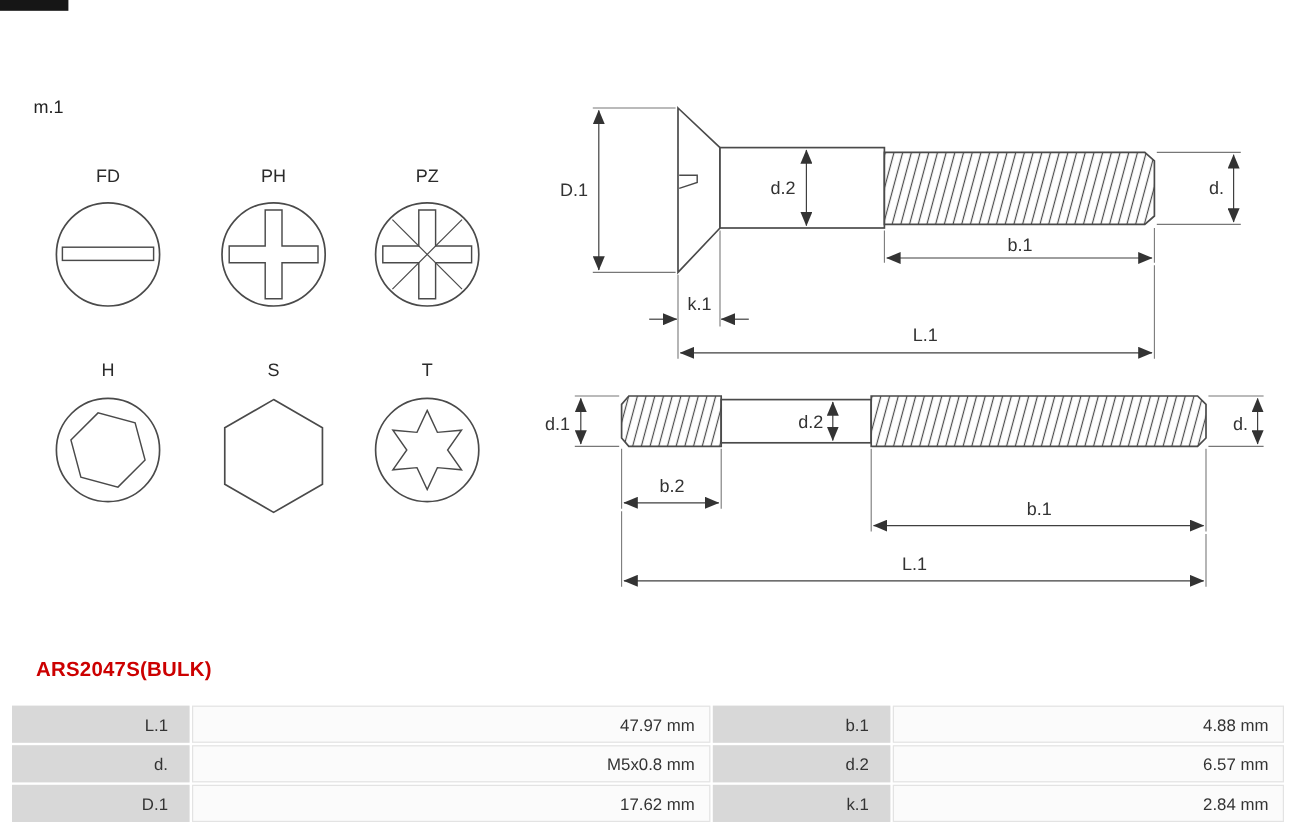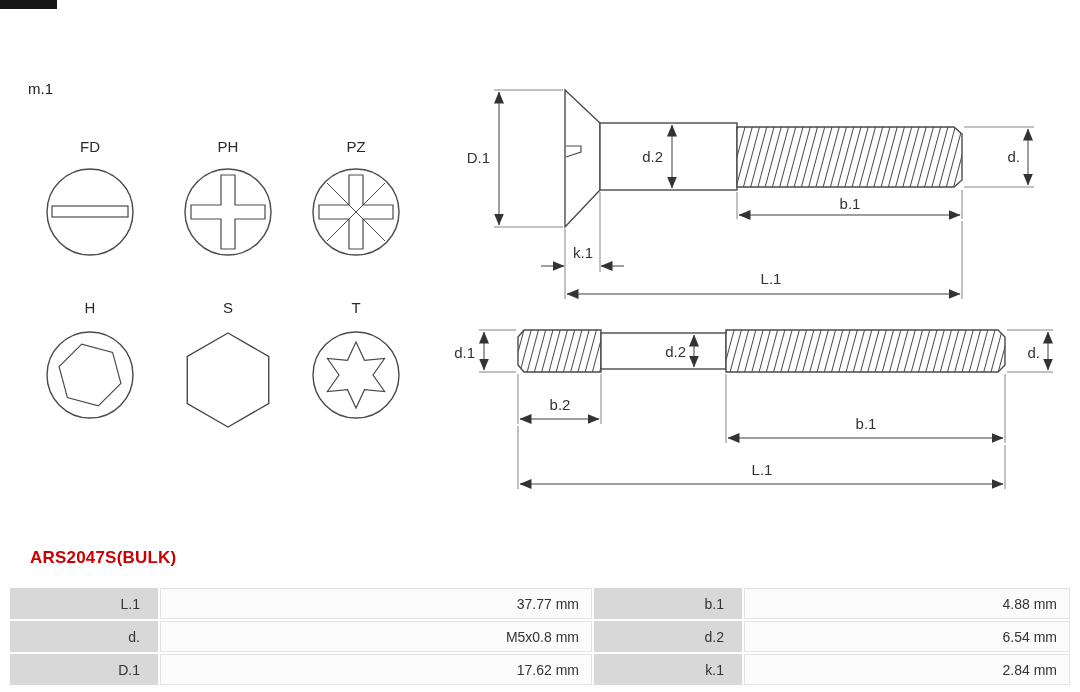--- a/index.html
+++ b/index.html
@@ -171,29 +171,29 @@
 <table class="spec-table">
   <colgroup>
     <col style="width:148px">
       <col style="width:432px">
       <col style="width:148px">
       <col style="width:326px">
   </colgroup>
   <tbody>
     <tr>
       <td class="key">L.1</td>
-      <td class="val">37.77 mm</td>
+      <td class="val">47.97 mm</td>
       <td class="key">b.1</td>
       <td class="val">4.88 mm</td>
     </tr>
     <tr>
       <td class="key">d.</td>
       <td class="val">M5x0.8 mm</td>
       <td class="key">d.2</td>
-      <td class="val">6.54 mm</td>
+      <td class="val">6.57 mm</td>
     </tr>
     <tr>
       <td class="key">D.1</td>
       <td class="val">17.62 mm</td>
       <td class="key">k.1</td>
       <td class="val">2.84 mm</td>
     </tr>
   </tbody>
 </table>
 

